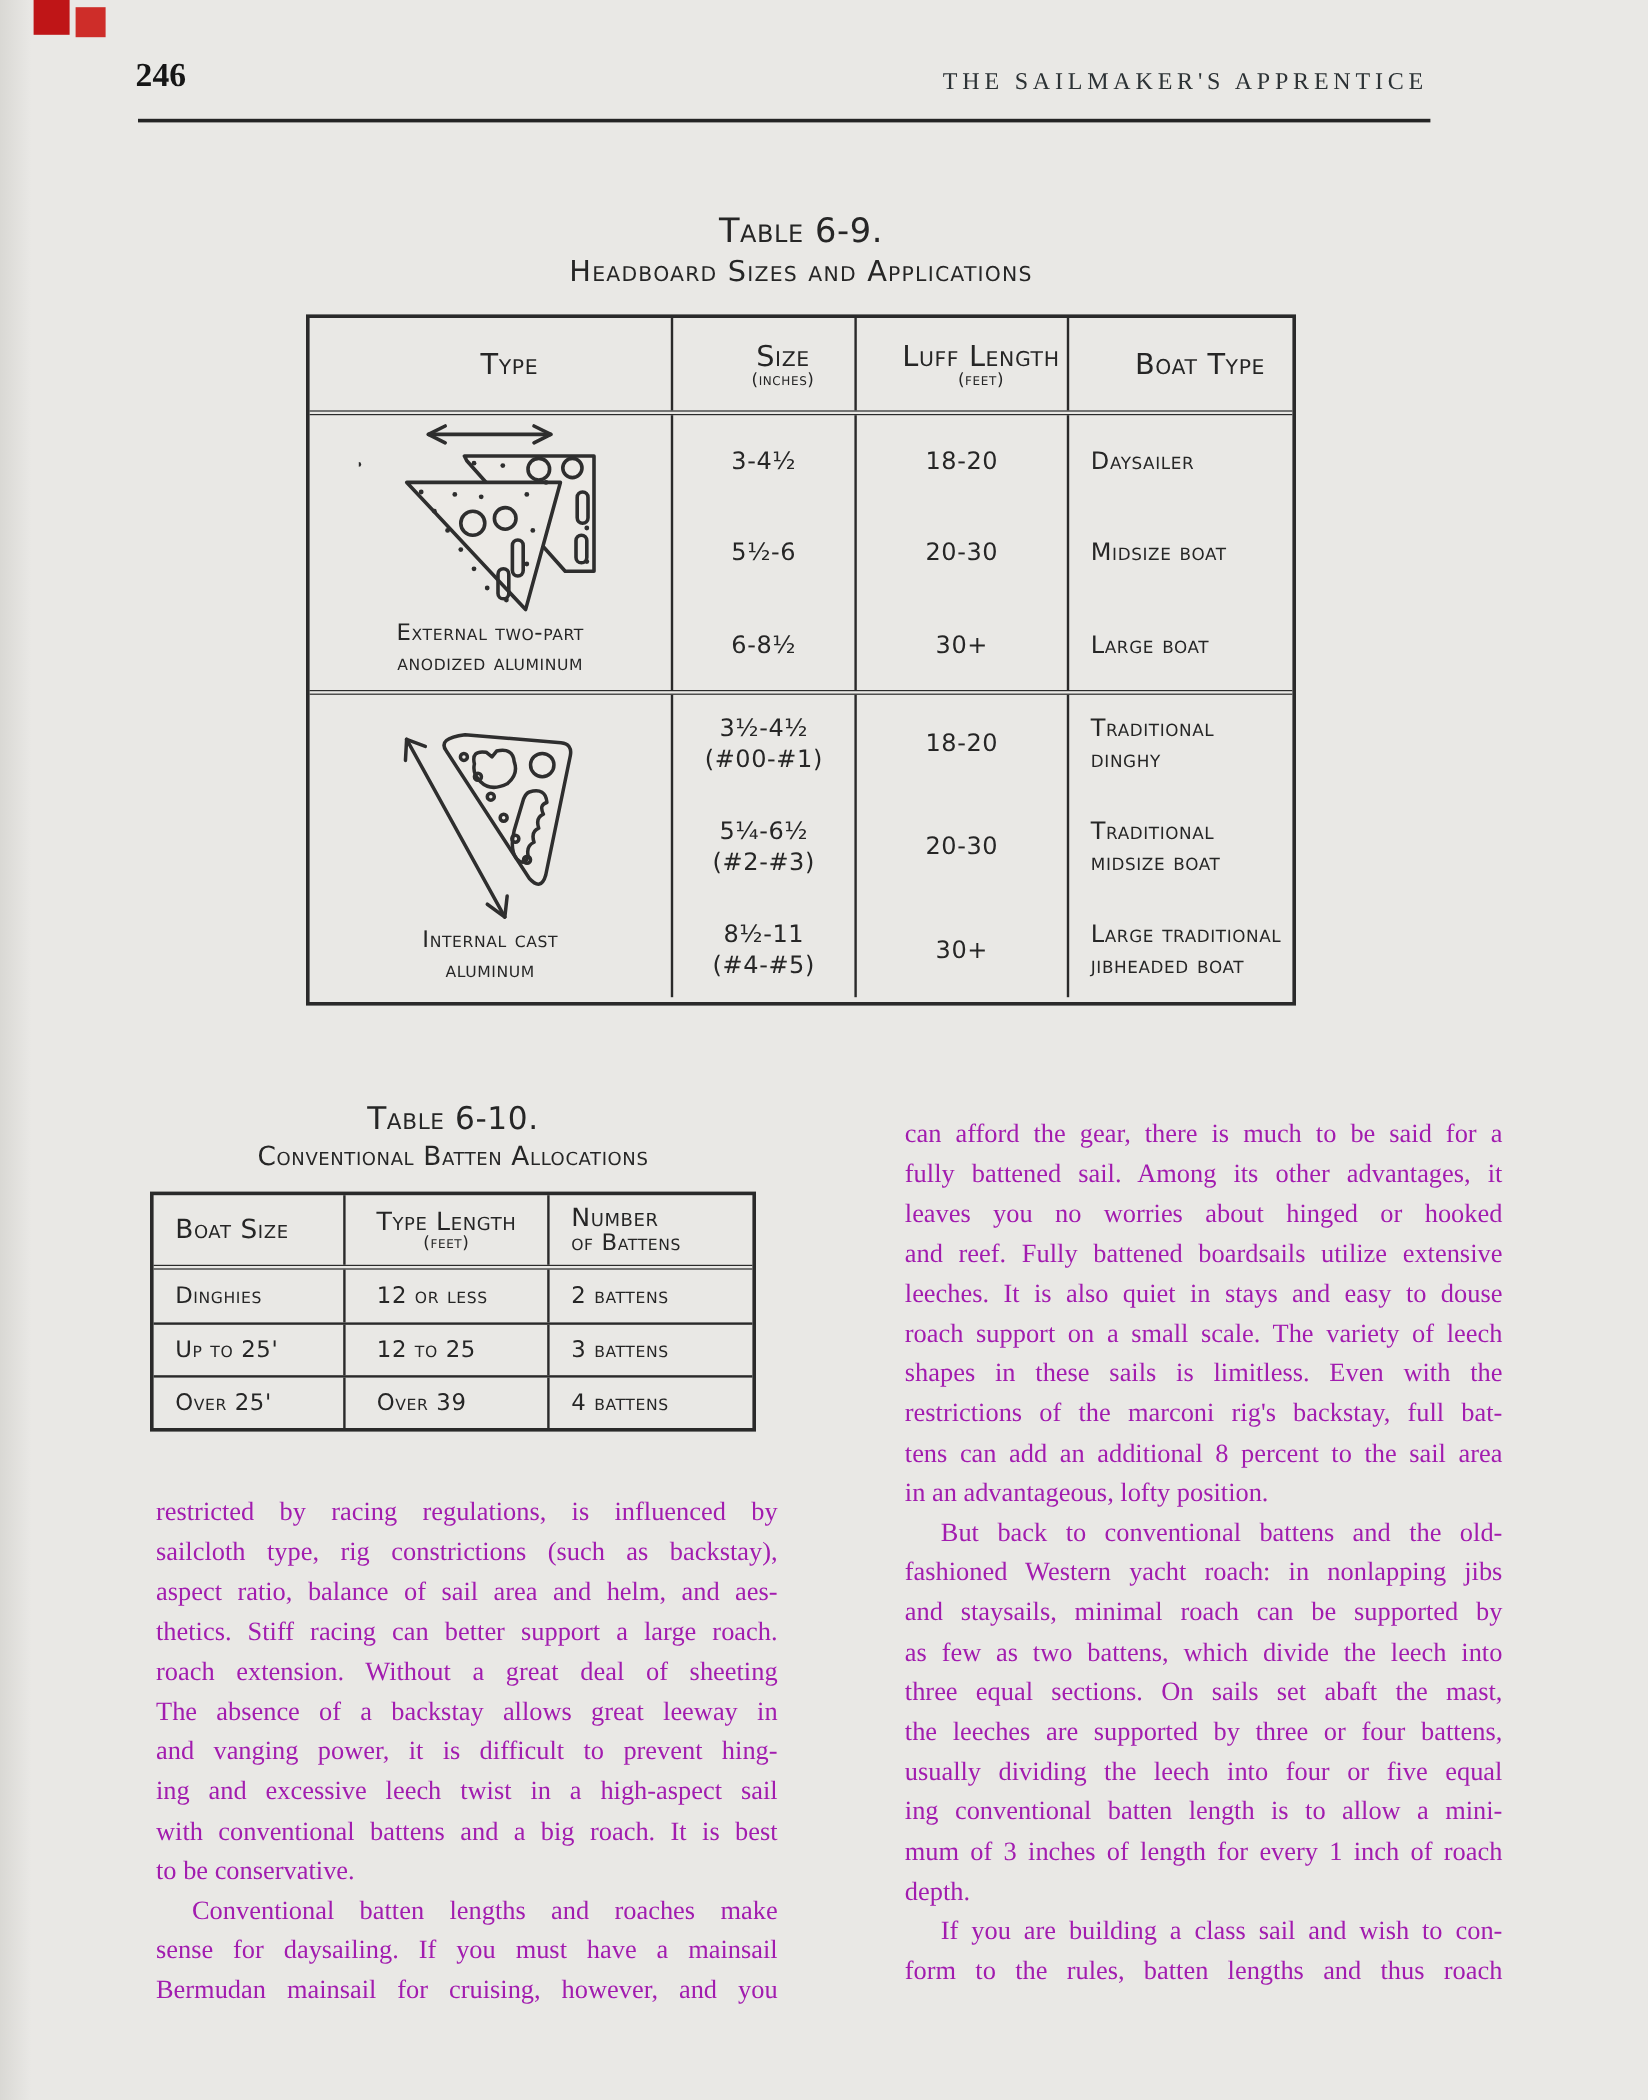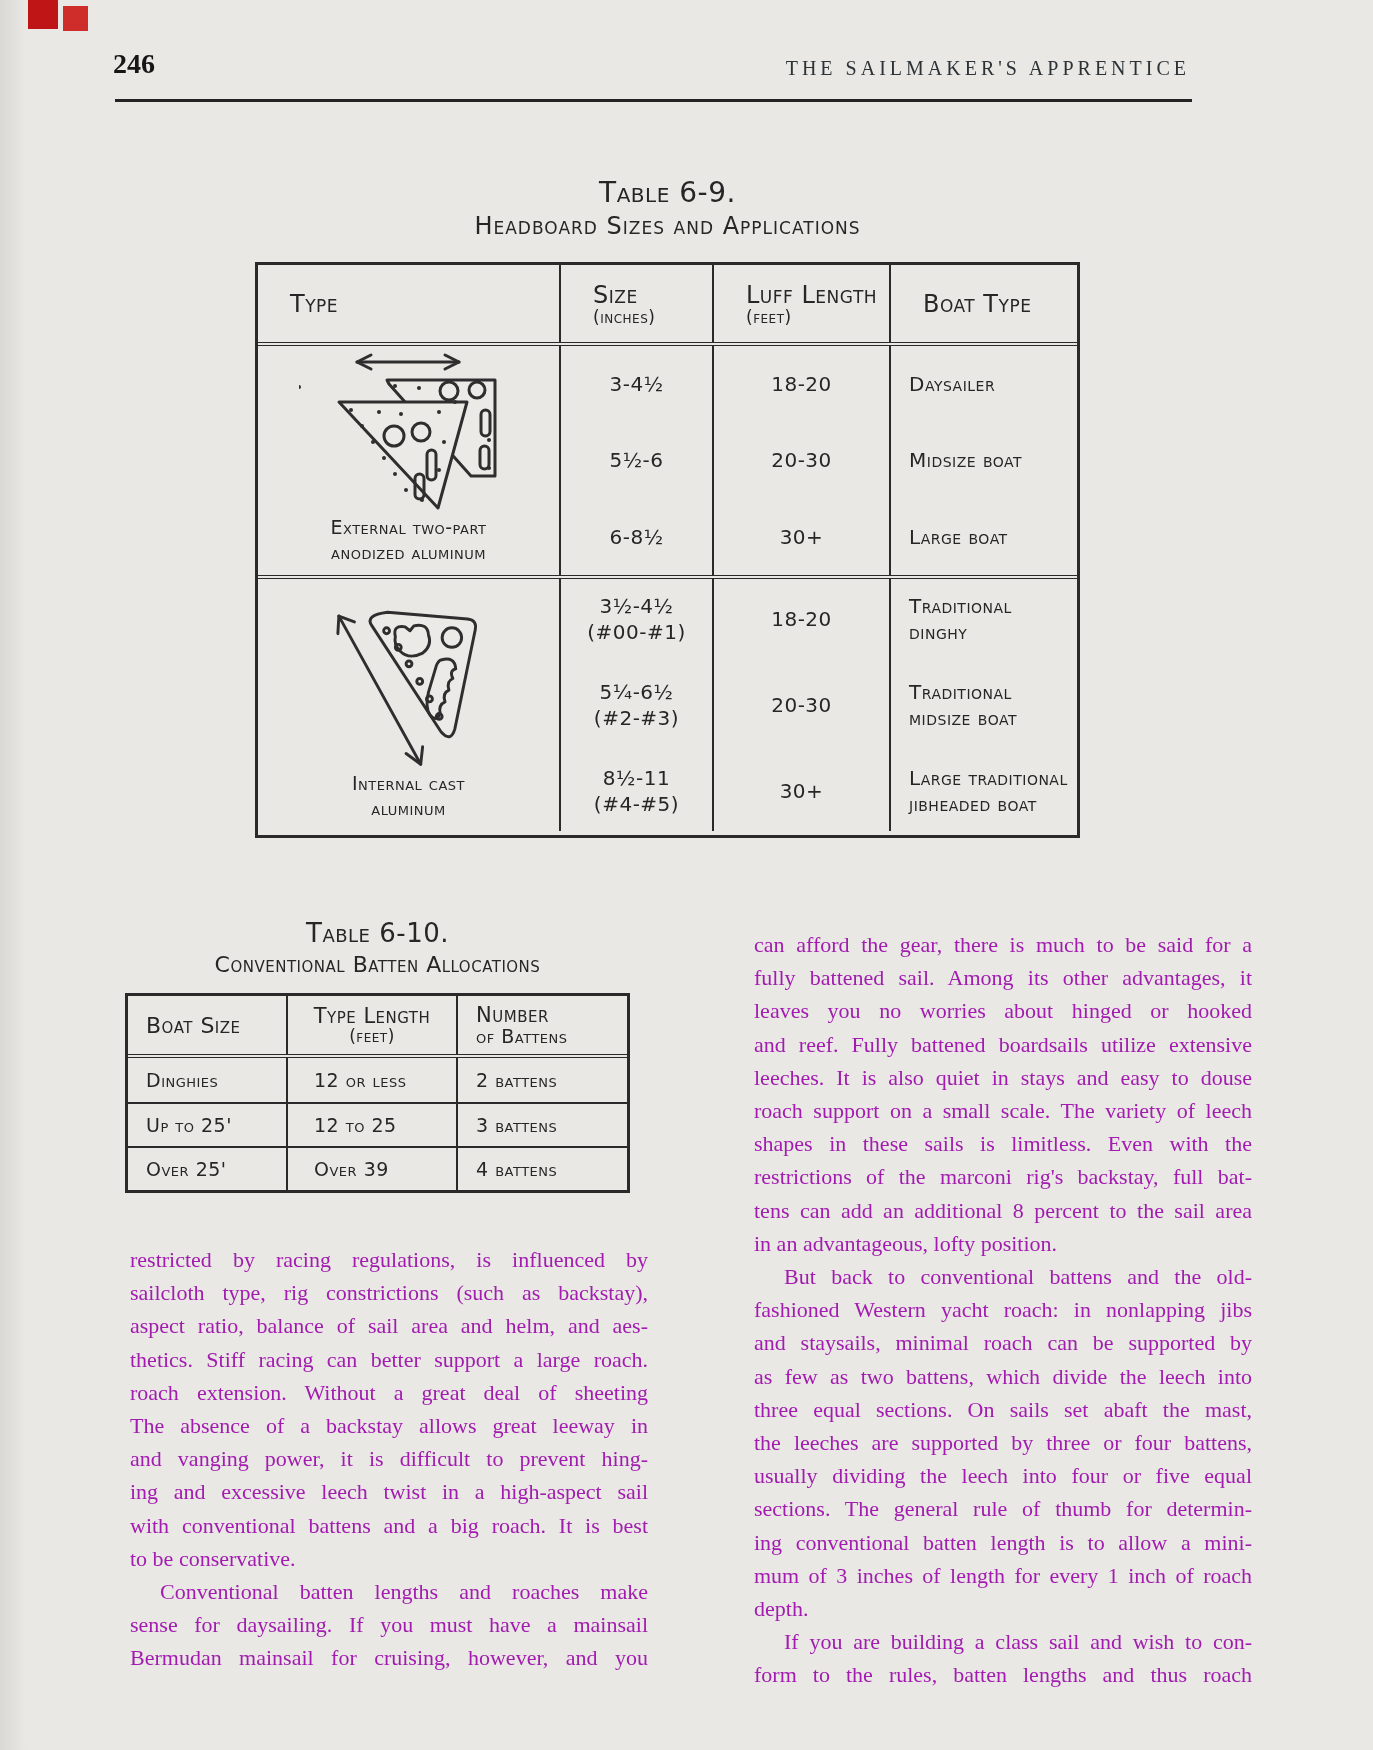--- a/index.html
+++ b/index.html
@@ -27,23 +27,23 @@
   #t69-cap2 { left:255px; width:825px; top:212px; font-size:24px; letter-spacing:1px; }
   #t610-cap1 { left:125px; width:505px; top:918px; font-size:26px; }
   #t610-cap2 { left:95px;  width:565px; top:952px; font-size:22px; }
 
   
   #t69 { left:255px; top:262px; width:825px; height:576px; border:3px solid #2a2a2a; box-sizing:border-box; }
   .t69-grid { display:grid; grid-template-columns:303px 153px 177px 1fr; box-sizing:border-box; }
   #t69-header { height:81px; border-bottom:4px double #2a2a2a; }
   #t69-s0 { height:233px; border-bottom:4px double #2a2a2a; }
   #t69-s1 { height:252px; }
-  .hcell { border-right:2px solid #2a2a2a; display:flex; flex-direction:column; align-items:flex-start; justify-content:center;padding-left:32px; }
+  .hcell { border-right:2px solid #2a2a2a; display:flex; flex-direction:column; align-items:center; justify-content:center;padding-left:32px; }
   .hcell:last-child, .cell:last-child { border-right:none; }
-  .hlabel { font-size:24px; } .hsub { font-size:17px; margin-top:-2px; }
+  .hlabel { font-size:24px; } .hsub { font-size:14px; margin-top:-2px; }
   .cell { border-right:2px solid #2a2a2a; position:relative; box-sizing:border-box; }
   .cell-flow { display:grid; height:100%; }
   #t69-s0 .cell-flow { grid-template-rows:1fr 1fr 1fr; }
   #t69-s1 .cell-flow { grid-template-rows:80px 92px 1fr; }
   .entry { display:flex; flex-direction:column; justify-content:center; }
   .size-cell .entry, .luff-cell .entry { align-items:center; }
   .boat-cell .entry { align-items:flex-start; padding-left:18px; }
   .cell-line { font-size:20px; line-height:26px; }
   .type-label { position:absolute; bottom:10px; left:0; right:0; text-align:center; font-size:19px; line-height:25px; }
   .sketch-wrap { display:flex; justify-content:center; padding-top:4px; }
@@ -335,21 +335,20 @@
         <div class="bodyline noflush">in an advantageous, lofty position.</div>
       </div>
       <div class="para">
         <div class="bodyline indent">But back to conventional battens and the old-</div>
         <div class="bodyline">fashioned Western yacht roach: in nonlapping jibs</div>
         <div class="bodyline">and staysails, minimal roach can be supported by</div>
         <div class="bodyline">as few as two battens, which divide the leech into</div>
         <div class="bodyline">three equal sections. On sails set abaft the mast,</div>
         <div class="bodyline">the leeches are supported by three or four battens,</div>
         <div class="bodyline">usually dividing the leech into four or five equal</div>
-        <div class="bodyline">sections. The general rule of thumb for determin-</div>
         <div class="bodyline">ing conventional batten length is to allow a mini-</div>
         <div class="bodyline">mum of 3 inches of length for every 1 inch of roach</div>
         <div class="bodyline noflush">depth.</div>
       </div>
       <div class="para">
         <div class="bodyline indent">If you are building a class sail and wish to con-</div>
         <div class="bodyline">form to the rules, batten lengths and thus roach</div>
       </div>
     </div>
 

